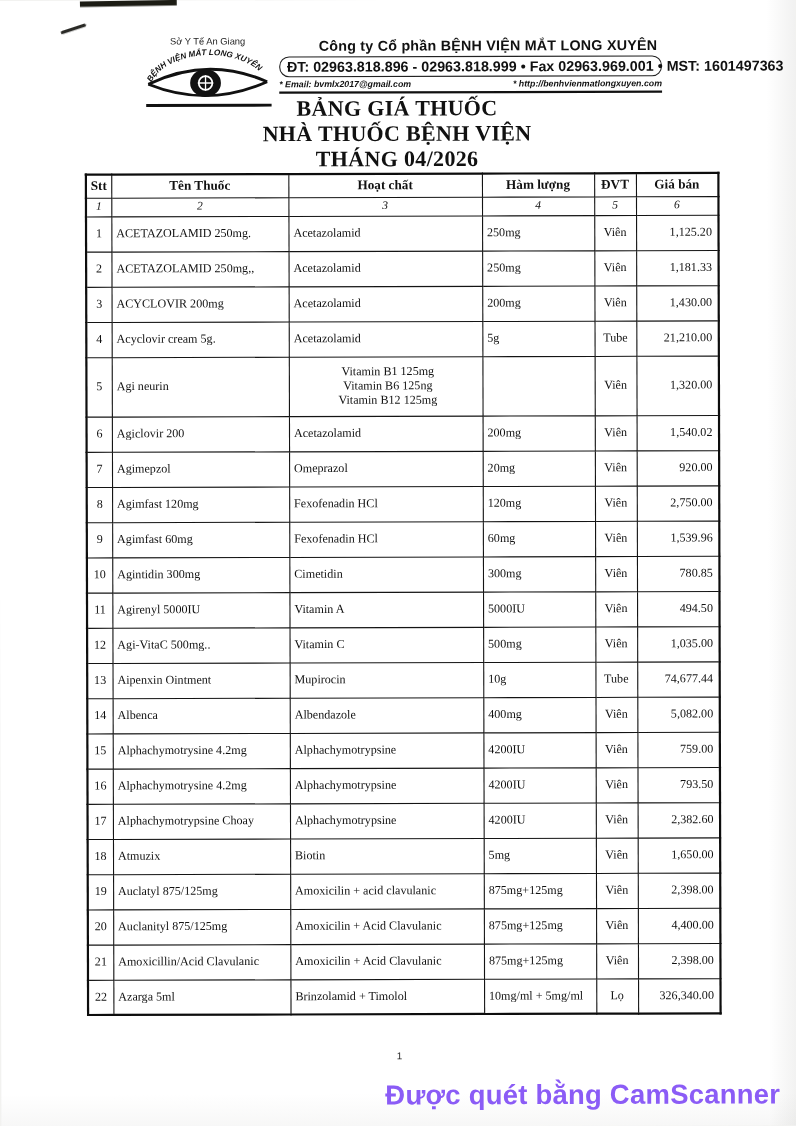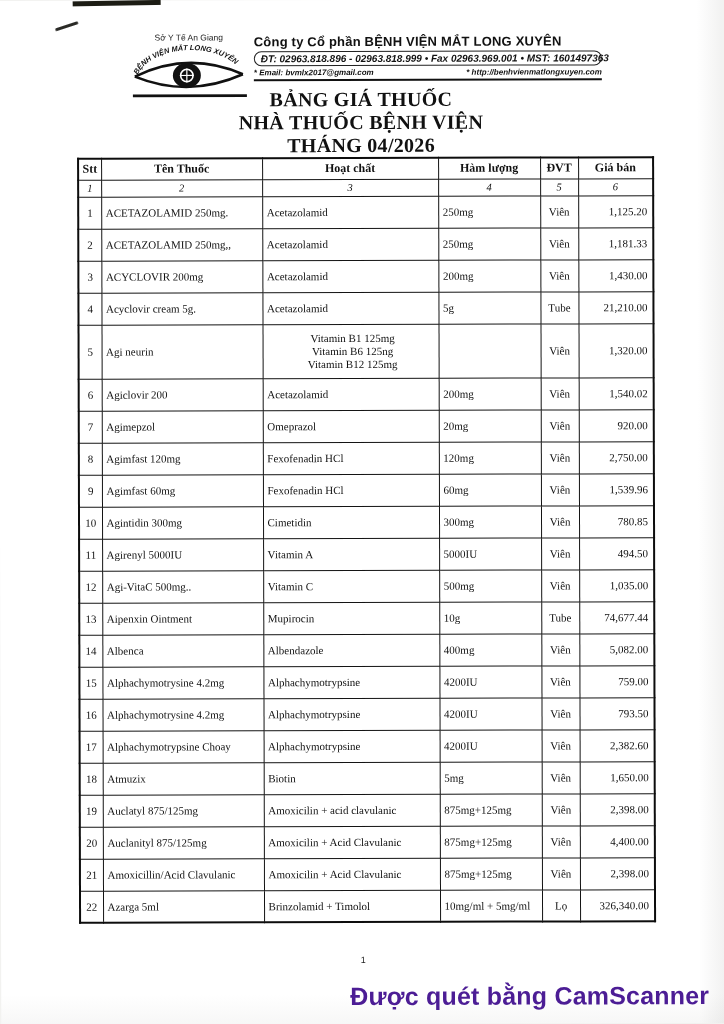--- a/index.html
+++ b/index.html
@@ -25,24 +25,24 @@
     background:linear-gradient(to right, rgba(0,0,0,0) , rgba(120,120,115,0.10));
   }
   .artifact-bottom-shade {
     position:absolute; left:0; bottom:0; width:100%; height:30px;
     background:linear-gradient(to bottom, rgba(0,0,0,0), rgba(140,140,135,0.07));
   }
 
   
   .logo { position:absolute; left:126px; top:28px; width:128px; height:76px; }
   .company-info { position:absolute; left:255px; top:34px; width:348px; font-family:"Liberation Sans", sans-serif; }
-  .company-name { font-size:13px; font-weight:bold; letter-spacing:0.2px; white-space:nowrap; }
+  .company-name { font-size:13px; font-weight:bold; letter-spacing:0.2px; white-space:nowrap;margin-left:36px; }
   .company-address { font-size:8.5px; font-style:italic; font-weight:bold; margin-top:2px; white-space:nowrap; }
   .company-phone {
-    margin-top:2px; font-size:10px; font-weight:bold; font-style:italic;
+    margin-top:2px; font-size:13px; font-weight:bold; 
     border:1.2px solid #222; border-radius:9px; padding:1px 6px; white-space:nowrap;
   }
   .company-contact {
     display:flex; justify-content:space-between; font-size:8px; font-weight:bold; font-style:italic;
     margin-top:2px; padding-bottom:2px; border-bottom:2.2px solid #111;gap:20px;
   }
 
   
   .title-block { position:absolute; left:0; top:88px; width:724px; text-align:center; }
   .title-line { font-weight:bold; font-size:20px; line-height:23px; letter-spacing:0.3px; }
@@ -67,21 +67,21 @@
   td.c-price { text-align:right; padding-right:5px; }
   .ing-line { line-height:13px;text-align:center; }
 
   
   .page-number {
     position:absolute; left:0; top:955px; width:724px; text-align:center;
     font-family:"Liberation Sans", sans-serif; font-size:9px; color:#222;
   }
   .watermark {
     position:absolute; right:16px; top:982px;
-    font-family:"Liberation Sans", sans-serif; font-weight:bold; font-size:25px; color:#4c1d95;
+    font-family:"Liberation Sans", sans-serif; font-weight:bold; font-size:25px; color:#8b5cf6;
     letter-spacing:0.2px;
   }
 </style>
 </head>
 <body>
 
 <div class="page">
 
   <div class="artifact-streak"></div>
   <div class="artifact-pen"></div>

